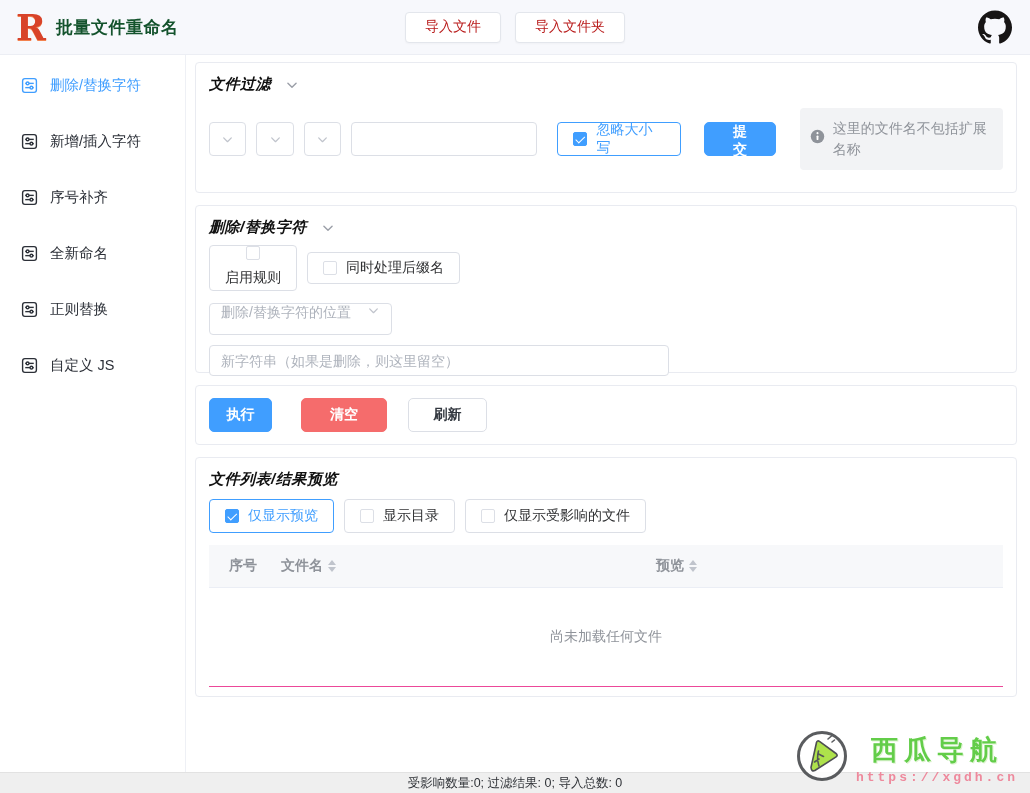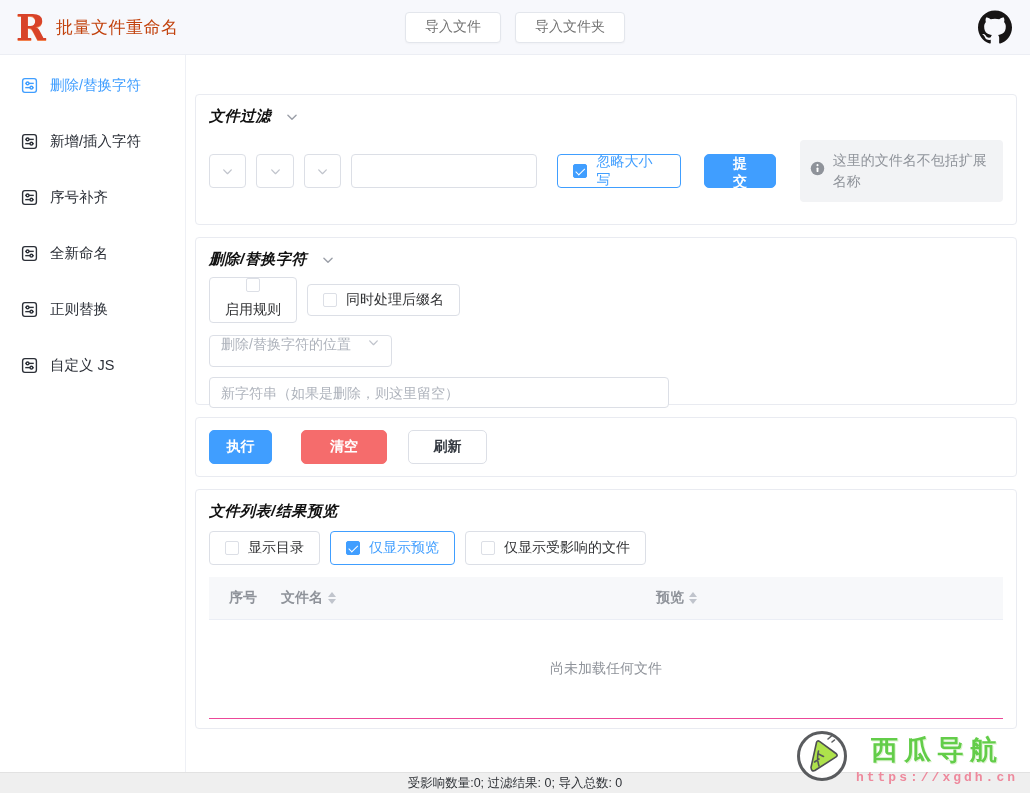--- a/index.html
+++ b/index.html
@@ -6,24 +6,24 @@
   html,body { width:1030px; height:793px; overflow:hidden; }
   body { font-family:"Liberation Sans","DejaVu Sans",sans-serif; background:#fff; color:#303133; }
   .page { position:relative; width:1030px; height:793px; background:#fff; }
 
   
   .app-header { position:relative; height:55px; background:#f7f8fc; border-bottom:1px solid #eceef4;
                 display:flex; align-items:center; padding:0 16px; }
   .brand { display:flex; align-items:center; gap:10px; }
   .logo-r { font-family:"DejaVu Serif","Liberation Serif",serif; font-weight:bold; font-size:36px;
             line-height:36px; color:#d8432a; text-shadow:0 1px 0 #f3824f; }
-  .app-title { font-size:17px; font-weight:normal; color:#c2410c; letter-spacing:0.5px; }
+  .app-title { font-size:17px; font-weight:bold; color:#14532d; letter-spacing:0.5px; }
   .header-center { position:absolute; left:50%; transform:translateX(-50%); display:flex; gap:14px; }
   .hbtn { height:31px; padding:0 19px; background:#fff; border:1px solid #e3e6ec; border-radius:4px;
-          font-size:14px; color:#737373; cursor:pointer; box-shadow:0 1px 2px rgba(0,0,0,0.03); }
+          font-size:14px; color:#b91c1c; cursor:pointer; box-shadow:0 1px 2px rgba(0,0,0,0.03); }
   .github-link { margin-left:auto; width:38px; height:38px; display:flex; align-items:center; justify-content:center; cursor:pointer; }
 
   
   .layout { display:flex; height:717px; }
   .sidebar { width:186px; border-right:1px solid #eef0f5; padding-top:16px; background:#fff; flex:none; }
   .side-item { display:flex; align-items:center; gap:12px; height:28px; padding-left:21px;
                margin-bottom:28px; font-size:14.5px; color:#2c3038; cursor:pointer; }
   .side-item .sicon { display:flex; width:17px; height:17px; color:#2c3038; }
   .side-item.active { color:#409eff; }
   .side-item.active .sicon { color:#409eff; }
@@ -184,21 +184,21 @@
               <line x1="4" y1="10" x2="12" y2="10"></line>
               <circle cx="9.8" cy="10" r="1.3" fill="#fff"></circle>
           </svg>
           </span>
         <span>自定义 JS</span>
       </div>
     </div>
 
     <div class="main">
 
-      <div class="card" style="height:131px;margin-top:32px;">
+      <div class="card" style="height:131px;">
         <div class="sec-title">
           <span class="t">文件过滤</span>
           <span class="chev">
             <svg width="14" height="14" viewBox="0 0 24 24" fill="none">
                 <path d="M5 9l7 7 7-7" stroke="#9b9fa8" stroke-width="2.4" stroke-linecap="round" stroke-linejoin="round"></path>
               </svg>
           </span>
         </div>
         <div class="row mt14 gap10">
           <div class="select-sm">
@@ -271,27 +271,27 @@
         <button class="btn btn-primary" style="width:63px; padding:0;">执行</button>
         <button class="btn btn-danger" style="width:86px; padding:0; margin-left:29px;">清空</button>
         <button class="btn btn-plain" style="width:79px; padding:0; margin-left:21px;">刷新</button>
       </div>
 
       <div class="card" style="height:240px;">
         <div class="sec-title">
           <span class="t">文件列表/结果预览</span>
         </div>
         <div class="row mt10 gap10">
+          <div class="cb-box checked">
+            <span class="cb on"></span>
+            <span>仅显示预览</span>
+          </div>
           <div class="cb-box">
             <span class="cb"></span>
             <span>显示目录</span>
-          </div>
-          <div class="cb-box checked">
-            <span class="cb on"></span>
-            <span>仅显示预览</span>
           </div>
           <div class="cb-box">
             <span class="cb"></span>
             <span>仅显示受影响的文件</span>
           </div>
         </div>
         <div class="ftable">
           <div class="thead">
             <div class="th c-index">
               <span>序号</span>

